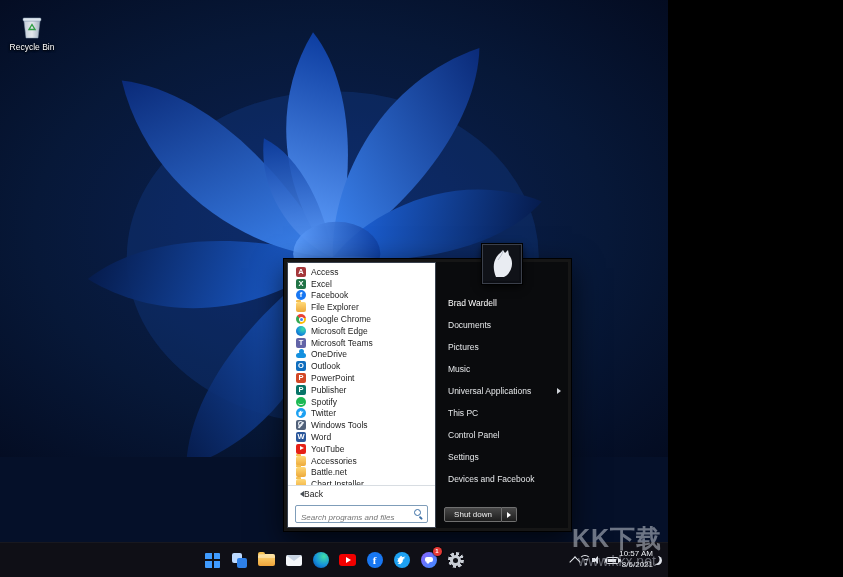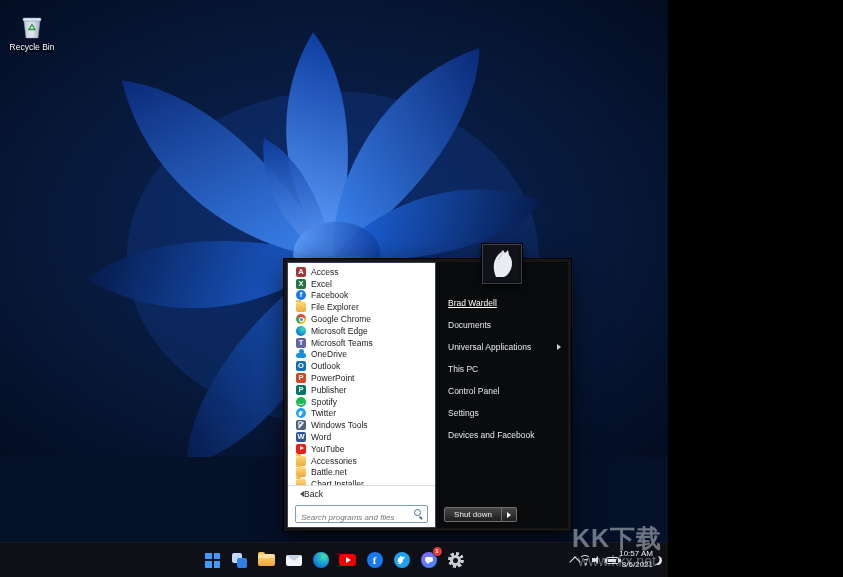--- a/index.html
+++ b/index.html
@@ -72,21 +72,21 @@
   .magnifier::after{content:"";position:absolute;right:0;bottom:0;width:4px;height:1.5px;
                     background:#3a6ea5;transform:rotate(45deg);border-radius:1px;}
 
   .avatar{position:absolute;top:-18px;left:50%;transform:translateX(-50%);width:38px;height:38px;
           background:#0c0e14;border:1px solid #3a3f4a;box-shadow:0 0 0 1px #000,0 3px 8px rgba(0,0,0,.8);}
   .avatar svg{display:block;}
 
   .right-list{margin-top:30px;}
   .right-row{position:relative;display:flex;align-items:center;height:22px;
              padding:0 14px 0 12px;color:#e6e8ea;font-size:8.5px;cursor:default;}
-  .right-row.user{color:#fff;text-decoration:underline;}
+  .right-row.user{color:#fff;}
   .submenu-arrow{position:absolute;right:7px;width:0;height:0;border-left:4px solid #cfd3d8;
                  border-top:3px solid transparent;border-bottom:3px solid transparent;}
 
   .shutdown-row{position:absolute;left:8px;bottom:6px;display:flex;}
   .shutdown-btn{min-width:58px;height:15px;background:linear-gradient(#484848,#1d1d1d);
                 border:1px solid #707070;border-radius:2px 0 0 2px;color:#f0f0f0;font-size:8px;
                 display:flex;align-items:center;justify-content:center;padding:0 8px;box-sizing:border-box;}
   .shutdown-arrow{width:15px;height:15px;background:linear-gradient(#484848,#1d1d1d);
                   border:1px solid #707070;border-left:none;border-radius:0 2px 2px 0;
                   display:flex;align-items:center;justify-content:center;box-sizing:border-box;}
@@ -330,20 +330,26 @@
       </div>
       <div class="right-list">
         <div class="right-row user">
           <span>Brad Wardell</span>
         </div>
         <div>
             <div class="right-row">
               <span>Documents</span>
             </div>
             <div class="right-row">
+              <span>Pictures</span>
+            </div>
+            <div class="right-row">
+              <span>Music</span>
+            </div>
+            <div class="right-row">
               <span>Universal Applications</span>
               <span class="submenu-arrow"></span>
             </div>
             <div class="right-row">
               <span>This PC</span>
             </div>
             <div class="right-row">
               <span>Control Panel</span>
             </div>
             <div class="right-row">

